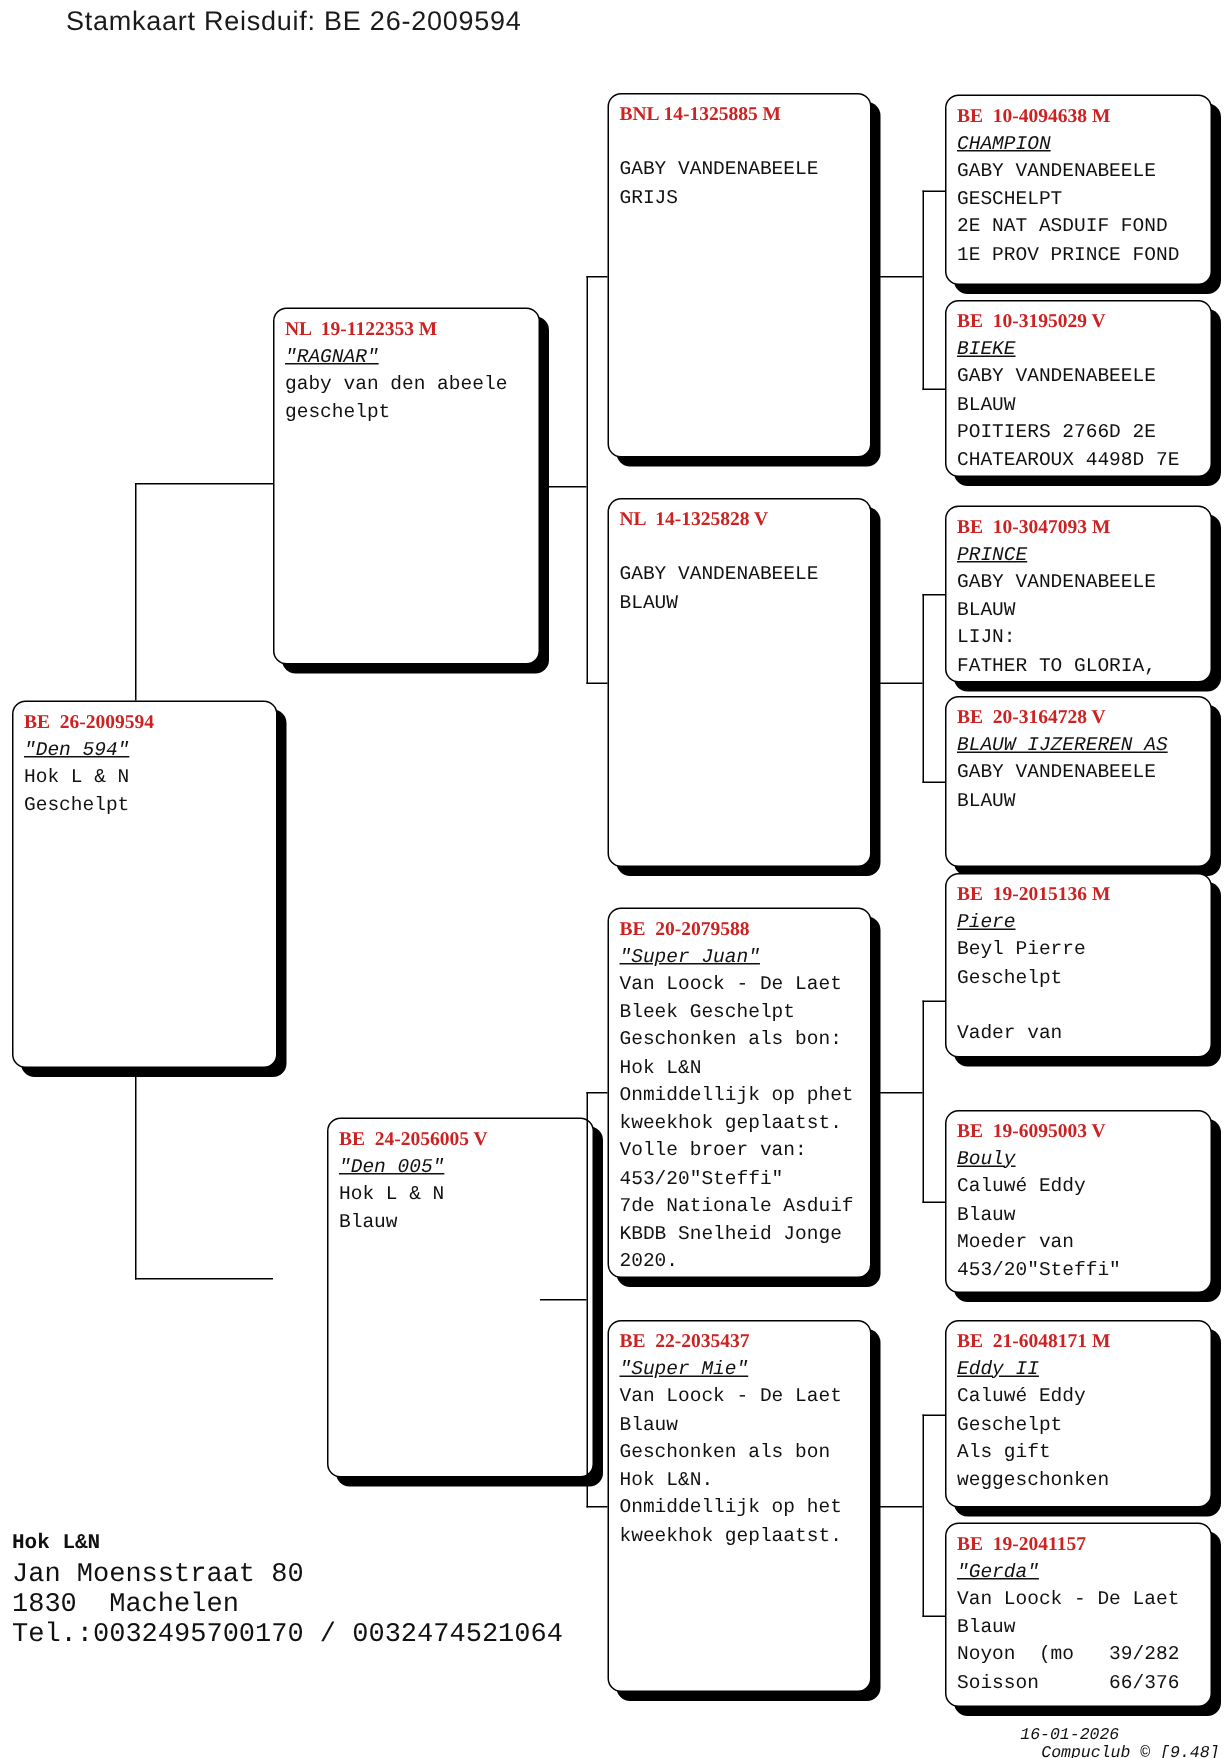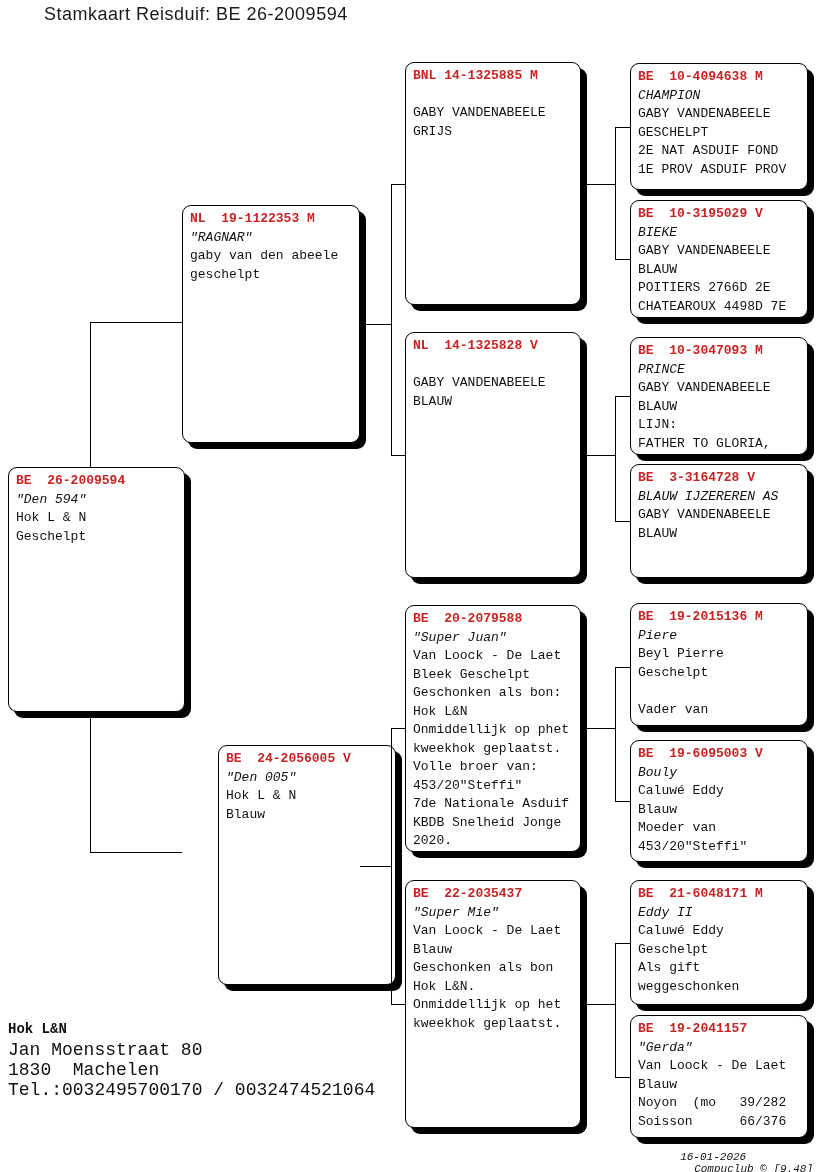--- a/index.html
+++ b/index.html
@@ -14,22 +14,22 @@
     font-size:18px; color:#1a1a1a; letter-spacing:0.5px;margin-left:44px;
   }
   .box {
     position:absolute; box-sizing:border-box;
     background:#ffffff; border:1px solid #000;
     border-radius:9px; box-shadow:6px 6px 0 #000;
     padding:4px 2px 0 7px;
     font-size:13px; line-height:18.5px;
     overflow:hidden;
   }
-  .ring  { color:var(--ring-red,#cc2222); font-weight:bold; white-space:pre; }
-  .bname { font-style:italic; white-space:pre; min-height:18.5px; }
+  .ring  { color:var(--ring-red,#cc2222); font-weight:bold; white-space:pre;font-family:Liberation Serif, serif; }
+  .bname { font-style:italic; white-space:pre; min-height:18.5px;text-decoration:underline; }
   .bline { white-space:pre; min-height:18.5px; }
   .connector { position:absolute; background:#000; }
   .owner-block { position:absolute; left:8px; top:1018px; }
   .owner-name  { font-weight:bold; font-size:14px; line-height:22px; white-space:pre; }
   .owner-line  { font-size:18px; line-height:20px; white-space:pre; }
   .footer-line {
     position:absolute; top:1139px; right:3px;
     font-size:11px; font-style:italic; white-space:pre;
   }
   .footer-line span { margin-left:14px;text-align:right; }
@@ -112,21 +112,21 @@
     </div>
 </div>
 
 <div class="box" style="left:630px;top:63px;width:178px;height:127px;">
   <div class="ring">BE  10-4094638 M</div>
   <div class="bname">CHAMPION</div>
   <div>
       <div class="bline">GABY VANDENABEELE</div>
       <div class="bline">GESCHELPT</div>
       <div class="bline">2E NAT ASDUIF FOND</div>
-      <div class="bline">1E PROV ASDUIF PROV</div>
+      <div class="bline">1E PROV PRINCE FOND</div>
     </div>
 </div>
 <div class="box" style="left:630px;top:200px;width:178px;height:118px;">
   <div class="ring">BE  10-3195029 V</div>
   <div class="bname">BIEKE</div>
   <div>
       <div class="bline">GABY VANDENABEELE</div>
       <div class="bline">BLAUW</div>
       <div class="bline">POITIERS 2766D 2E</div>
       <div class="bline">CHATEAROUX 4498D 7E</div>
@@ -136,28 +136,28 @@
   <div class="ring">BE  10-3047093 M</div>
   <div class="bname">PRINCE</div>
   <div>
       <div class="bline">GABY VANDENABEELE</div>
       <div class="bline">BLAUW</div>
       <div class="bline">LIJN:</div>
       <div class="bline">FATHER TO GLORIA,</div>
     </div>
 </div>
 <div class="box" style="left:630px;top:464px;width:178px;height:114px;">
-  <div class="ring">BE  3-3164728 V</div>
+  <div class="ring">BE  20-3164728 V</div>
   <div class="bname">BLAUW IJZEREREN AS</div>
   <div>
       <div class="bline">GABY VANDENABEELE</div>
       <div class="bline">BLAUW</div>
     </div>
 </div>
-<div class="box" style="left:630px;top:603px;width:178px;height:123px;">
+<div class="box" style="left:630px;top:582px;width:178px;height:123px;">
   <div class="ring">BE  19-2015136 M</div>
   <div class="bname">Piere</div>
   <div>
       <div class="bline">Beyl Pierre</div>
       <div class="bline">Geschelpt</div>
       <div class="bline">&nbsp;</div>
       <div class="bline">Vader van</div>
     </div>
 </div>
 <div class="box" style="left:630px;top:740px;width:178px;height:122px;">

